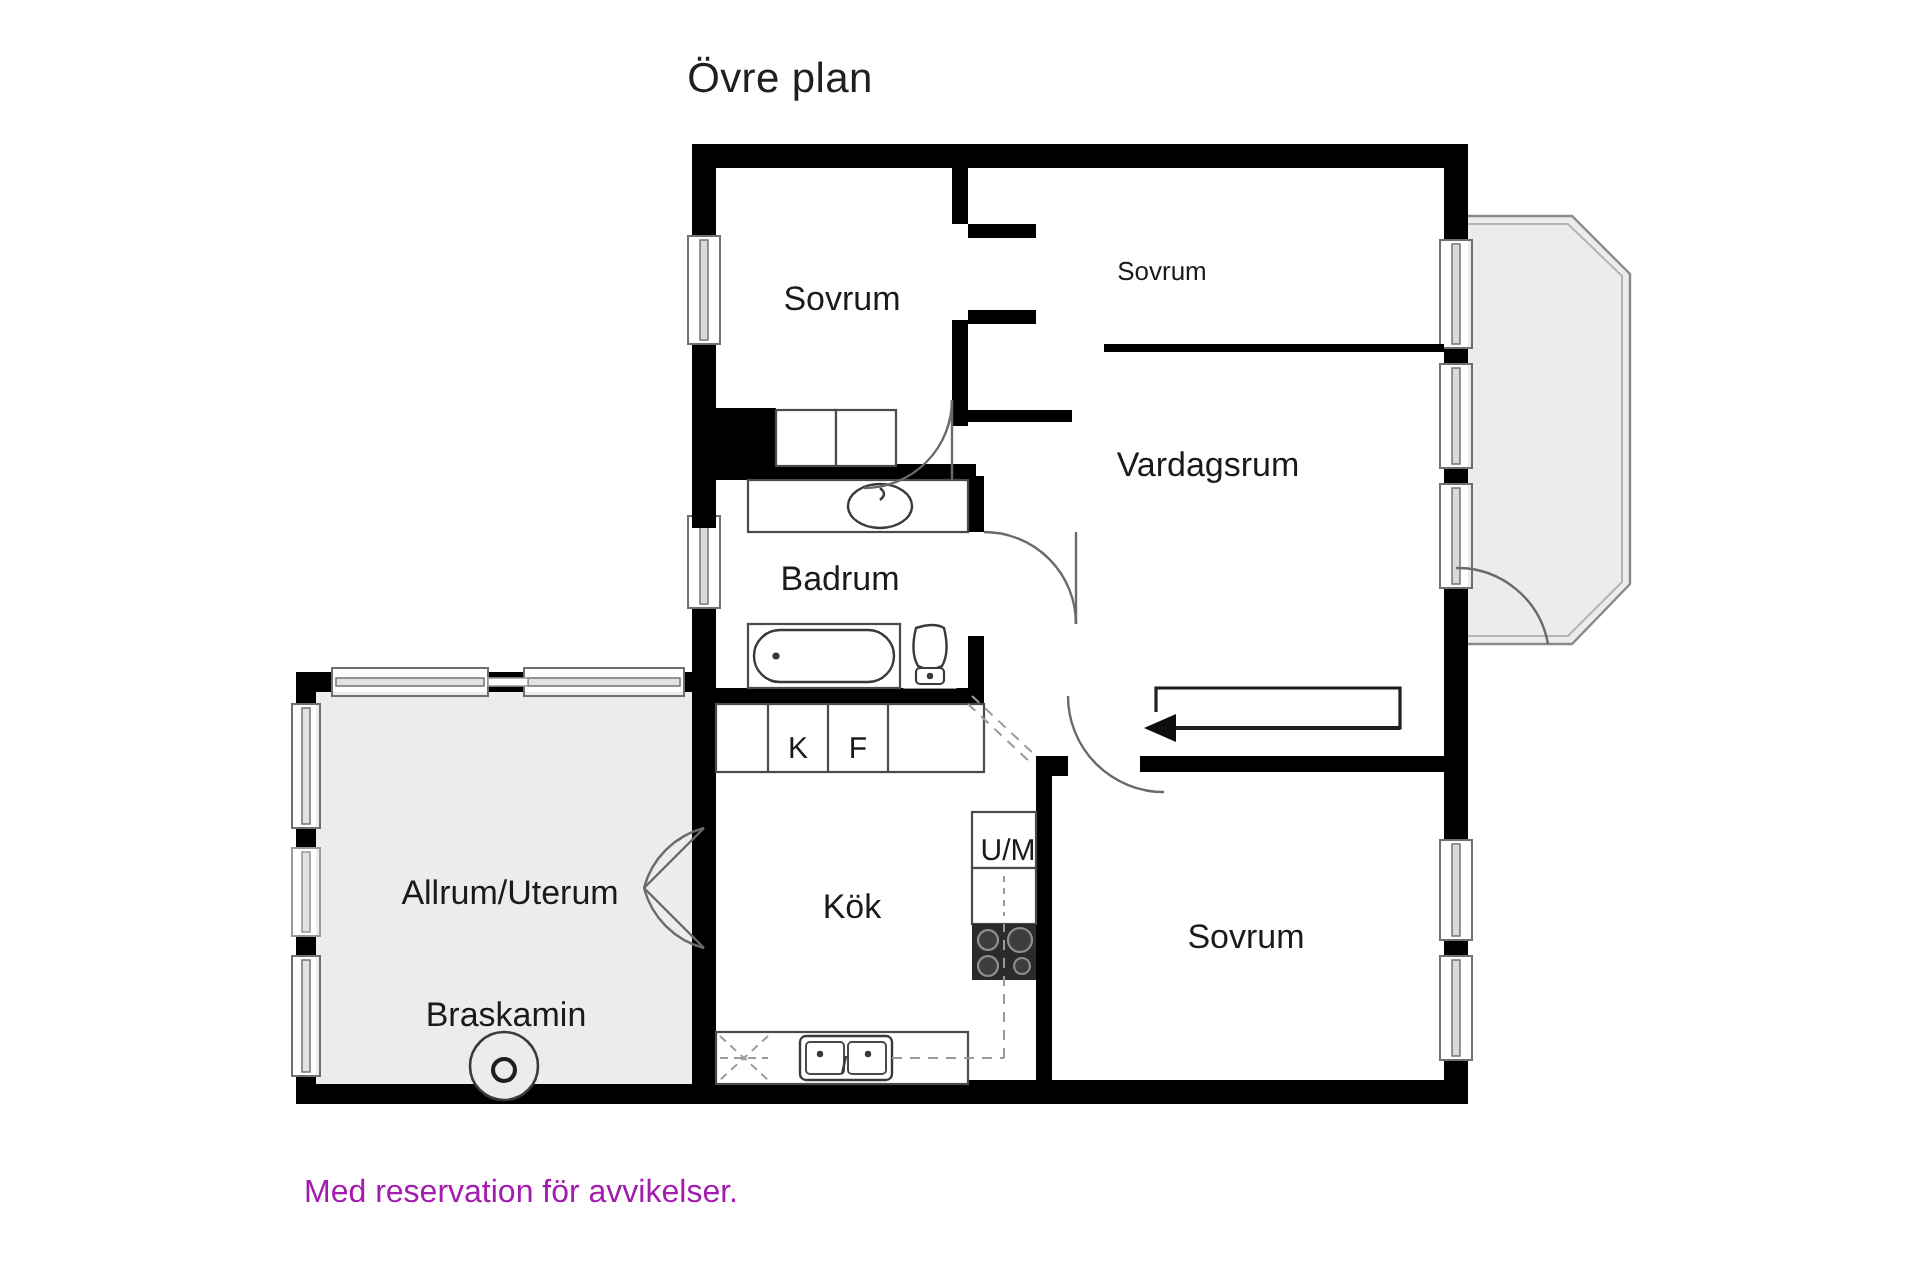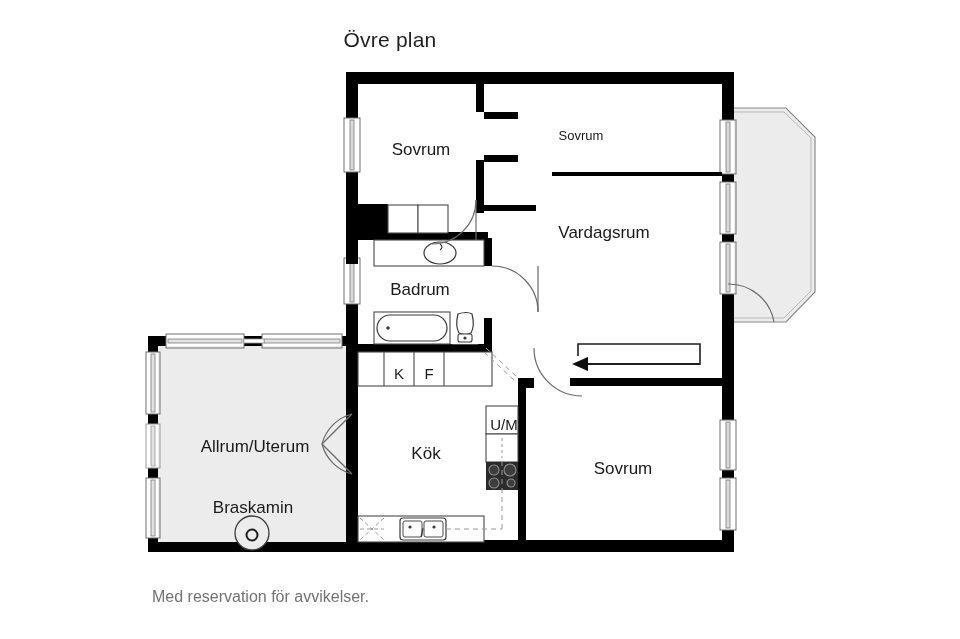--- a/index.html
+++ b/index.html
@@ -2,21 +2,21 @@
 <html><head>
 <meta charset="utf-8">
 <style>
   html,body{margin:0;padding:0;background:#ffffff;}
   body{width:960px;height:639px;overflow:hidden;
        font-family:"Liberation Sans","DejaVu Sans",sans-serif;color:#1a1a1a;}
   #stage{position:relative;width:960px;height:639px;}
 
   .title{position:absolute;left:0;top:28px;width:780px;text-align:center;
          font-size:21px;letter-spacing:.2px;color:#1f1f1f;}
-  .caption{position:absolute;left:152px;top:588px;font-size:16px;color:#737373;}
+  .caption{position:absolute;left:152px;top:588px;font-size:16px;color:#a21caf;}
 
   svg{position:absolute;left:0;top:0;}
   .room-label{font-family:"Liberation Sans","DejaVu Sans",sans-serif;
               fill:#1a1a1a;font-size:17px;}
   .room-label.small{font-size:13px;}
   .appl-label{font-family:"Liberation Sans","DejaVu Sans",sans-serif;
               fill:#1a1a1a;font-size:15px;}
 </style>
 </head>
 <body>

